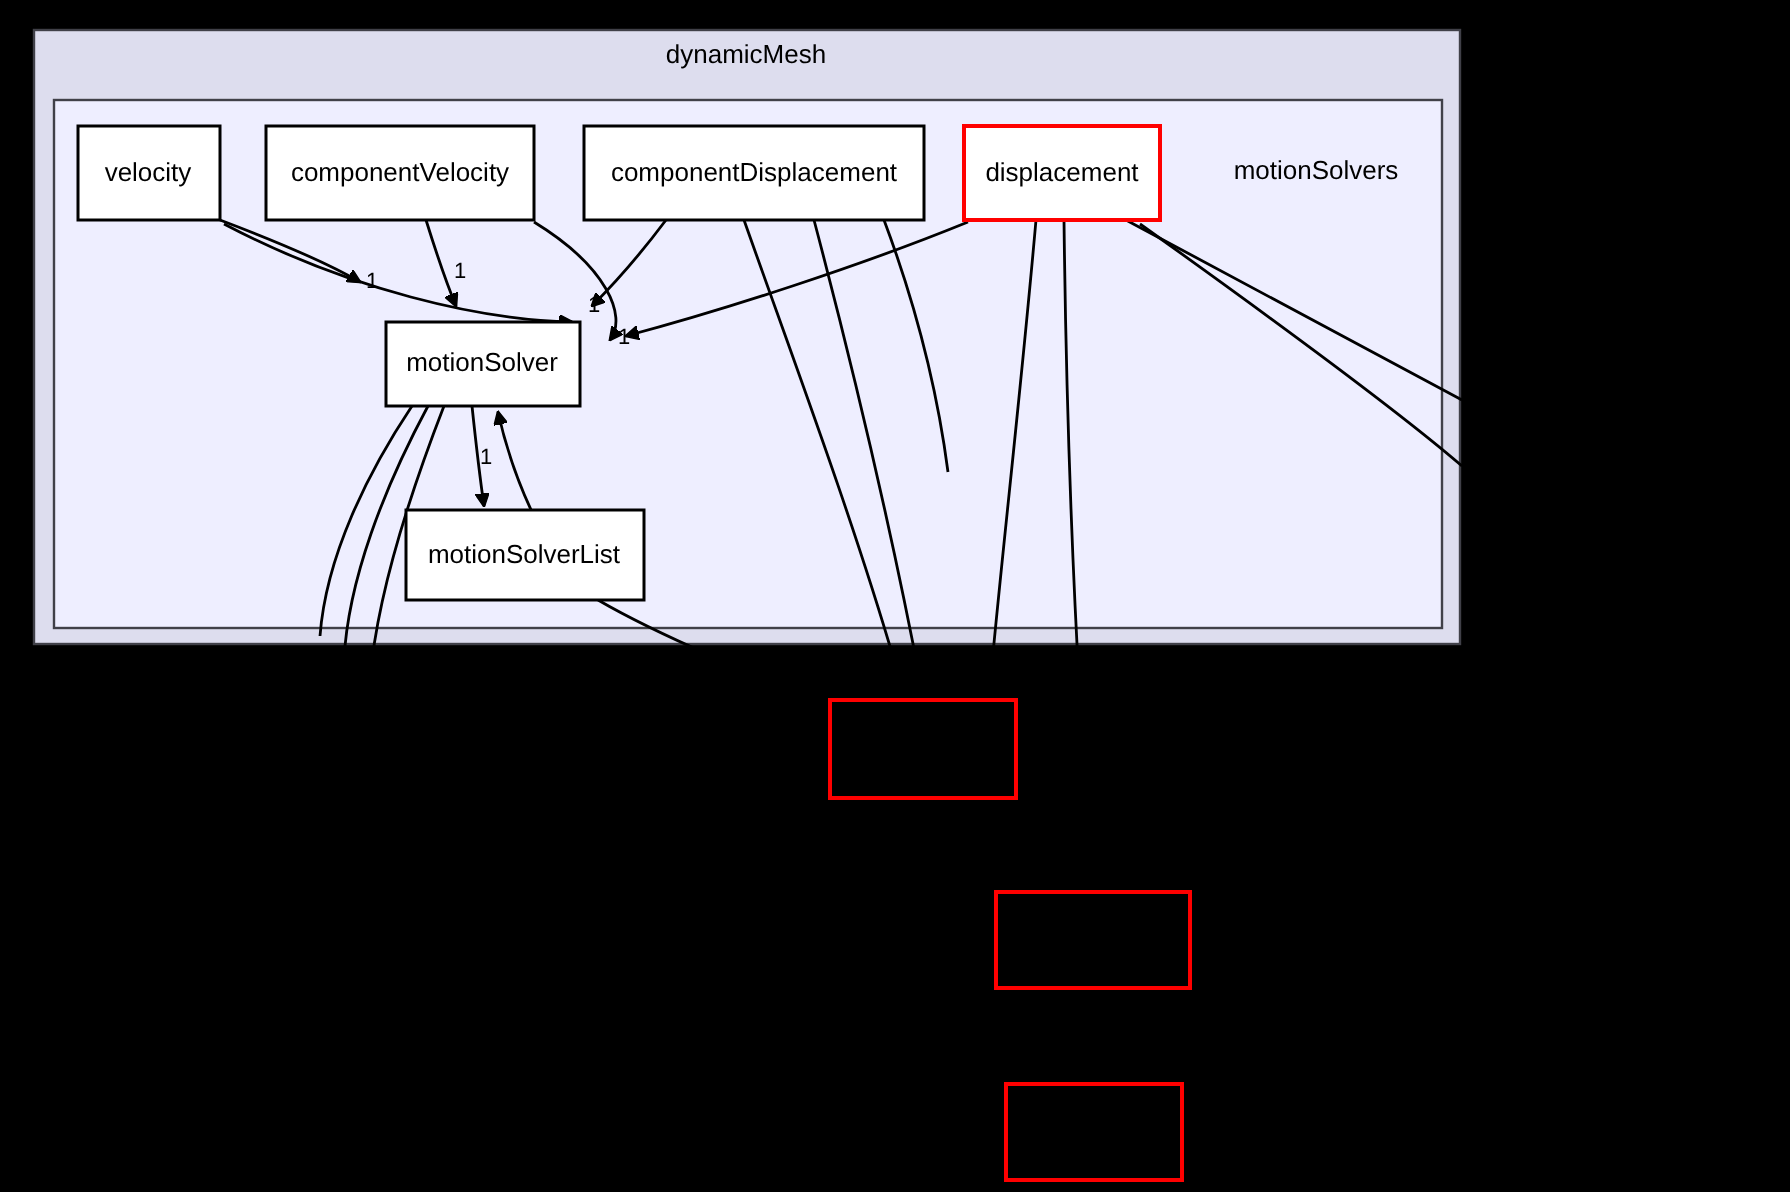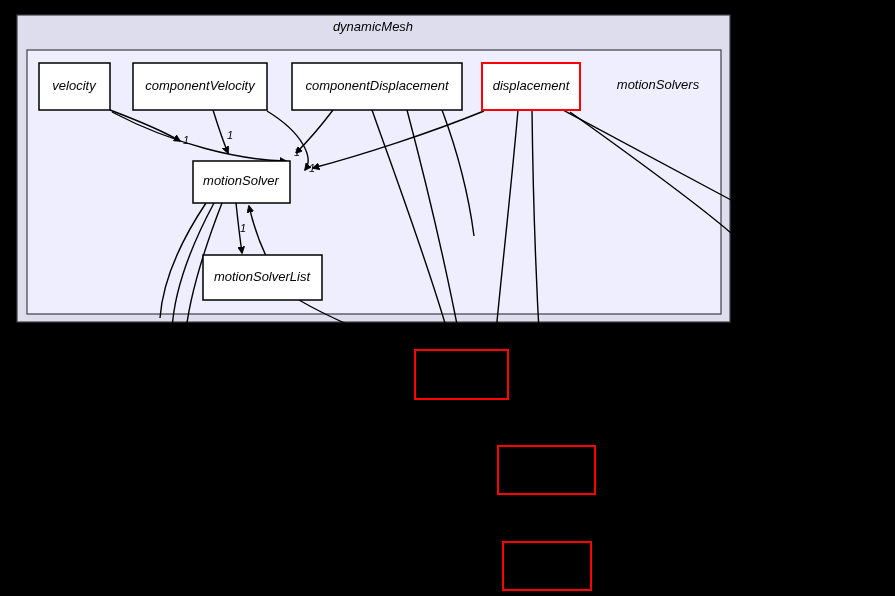--- a/index.html
+++ b/index.html
@@ -7,21 +7,20 @@
     padding: 0;
     background: #000000;
   }
   #canvas {
     position: relative;
     width: 895px;
     height: 596px;
     background: #000000;
     overflow: hidden;
     font-family: "Liberation Sans", sans-serif;
-    font-style: italic;
   }
   svg.graph {
     position: absolute;
     left: 0;
     top: 0;
     width: 895px;
     height: 596px;
   }
   .cluster-label,
   .node-label {

